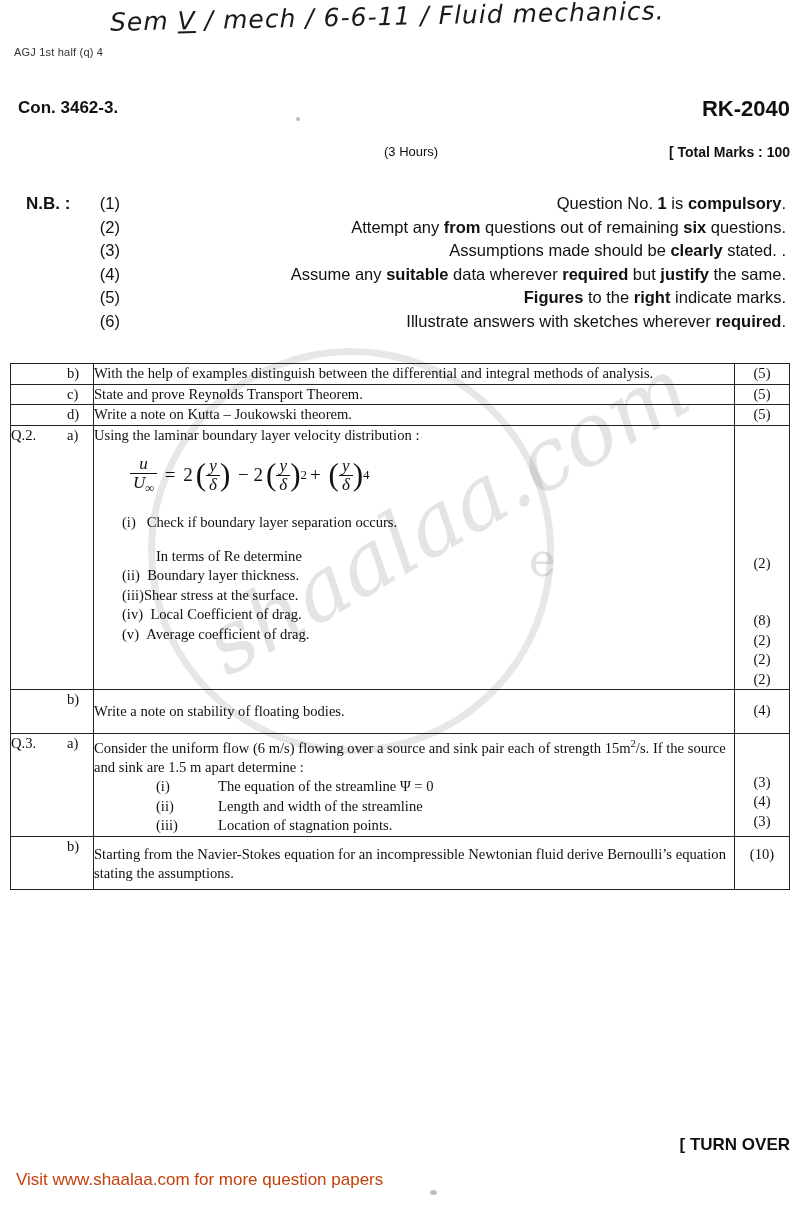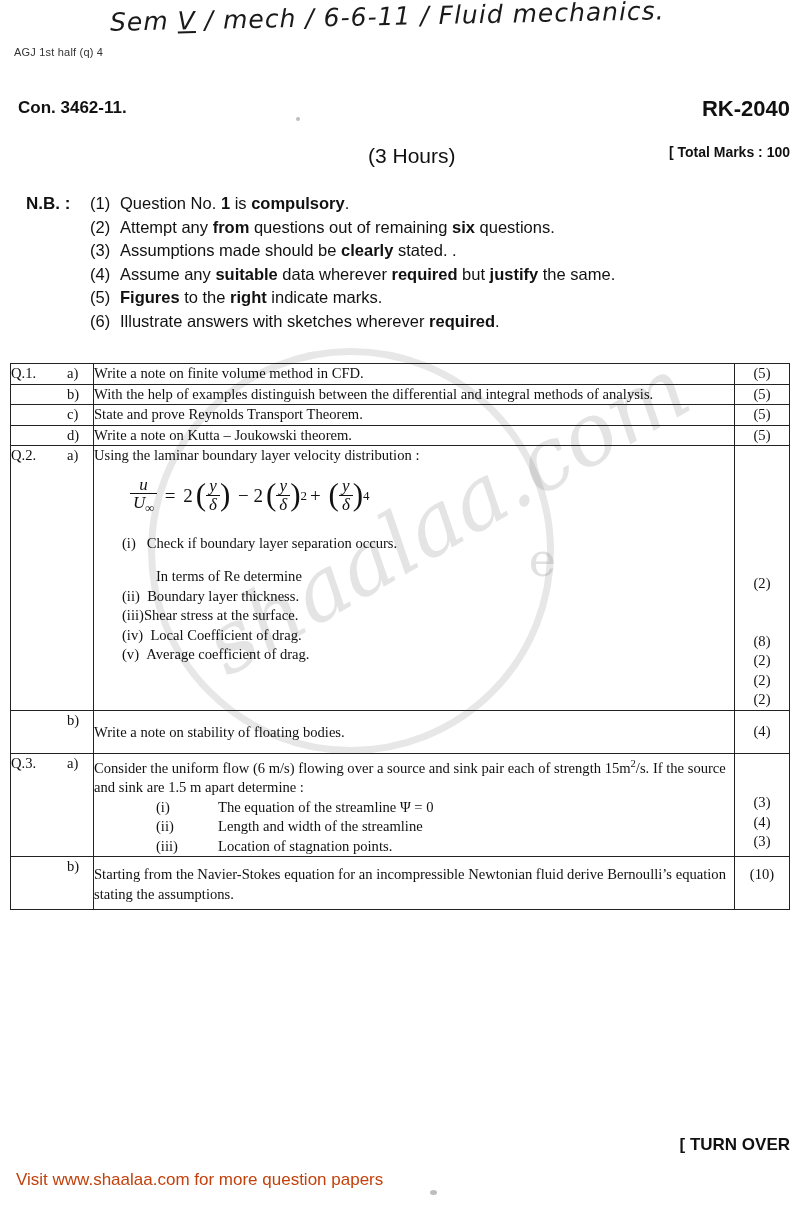--- a/index.html
+++ b/index.html
@@ -53,42 +53,43 @@
     position: absolute;
     top: 96px;
     right: 10px;
     font-family: "Liberation Sans", sans-serif;
     font-weight: bold;
     font-size: 22px;
   }
   .hours {
     position: absolute;
     top: 144px;
-    left: 368px;
-    font-family: "Liberation Sans", sans-serif;
-    font-size: 21px;
+    left: 384px;
+    font-family: "Liberation Sans", sans-serif;
+    font-size: 13px;
   }
   .total-marks {
     position: absolute;
     top: 144px;
     right: 10px;
     font-family: "Liberation Sans", sans-serif;
     font-weight: bold;
     font-size: 14px;
   }
 
   
   .nb {
     position: absolute;
     top: 192px;
     left: 26px;
     width: 760px;
     font-family: "Liberation Sans", sans-serif;
     font-size: 16.5px;
     line-height: 23.5px;
+    text-align: right;
   }
   .nb-label {
     position: absolute;
     left: 0;
     top: 0;
     font-weight: bold;
     font-size: 17px;
   }
   .nb-list {
     margin-left: 64px;
@@ -240,21 +241,21 @@
 </style>
 </head>
 <body>
 
 <div class="handwriting">
   <span>Sem </span><span class="u">V</span><span> / mech / 6-6-11 / Fluid mechanics.</span>
 </div>
 
 <div class="stamp-code">AGJ 1st half (q) 4</div>
 
-<div class="con-no">Con. 3462-11.</div>
+<div class="con-no">Con. 3462-3.</div>
 <div class="rk-no">RK-2040</div>
 <div class="hours">(3 Hours)</div>
 <div class="total-marks">[ Total Marks : 100</div>
 
 <div class="nb">
   <span class="nb-label">N.B. :</span>
   <div class="nb-list">
     <div class="nb-row">
       <span class="nb-num">(1)</span>
       <span class="nb-text">Question No. <b>1</b> is <b>compulsory</b>.</span>
@@ -284,26 +285,20 @@
 
 <div class="watermark">
   <div class="wm-ring"></div>
   <div class="wm-text">shaalaa.com</div>
   <div class="wm-mark">e</div>
 </div>
 
 <table class="qtable">
 
   <tbody>
-      <tr>
-    <td class="qno">Q.1.</td>
-    <td class="qsub">a)</td>
-    <td class="qbody">Write a note on finite volume method in CFD.</td>
-    <td class="qmark">(5)</td>
-  </tr>
   <tr>
     <td class="qno"></td>
     <td class="qsub">b)</td>
     <td class="qbody just">With the help of examples distinguish between the differential and integral methods of analysis.</td>
     <td class="qmark">(5)</td>
   </tr>
   <tr>
     <td class="qno"></td>
     <td class="qsub">c)</td>
     <td class="qbody">State and prove Reynolds Transport Theorem.</td>

